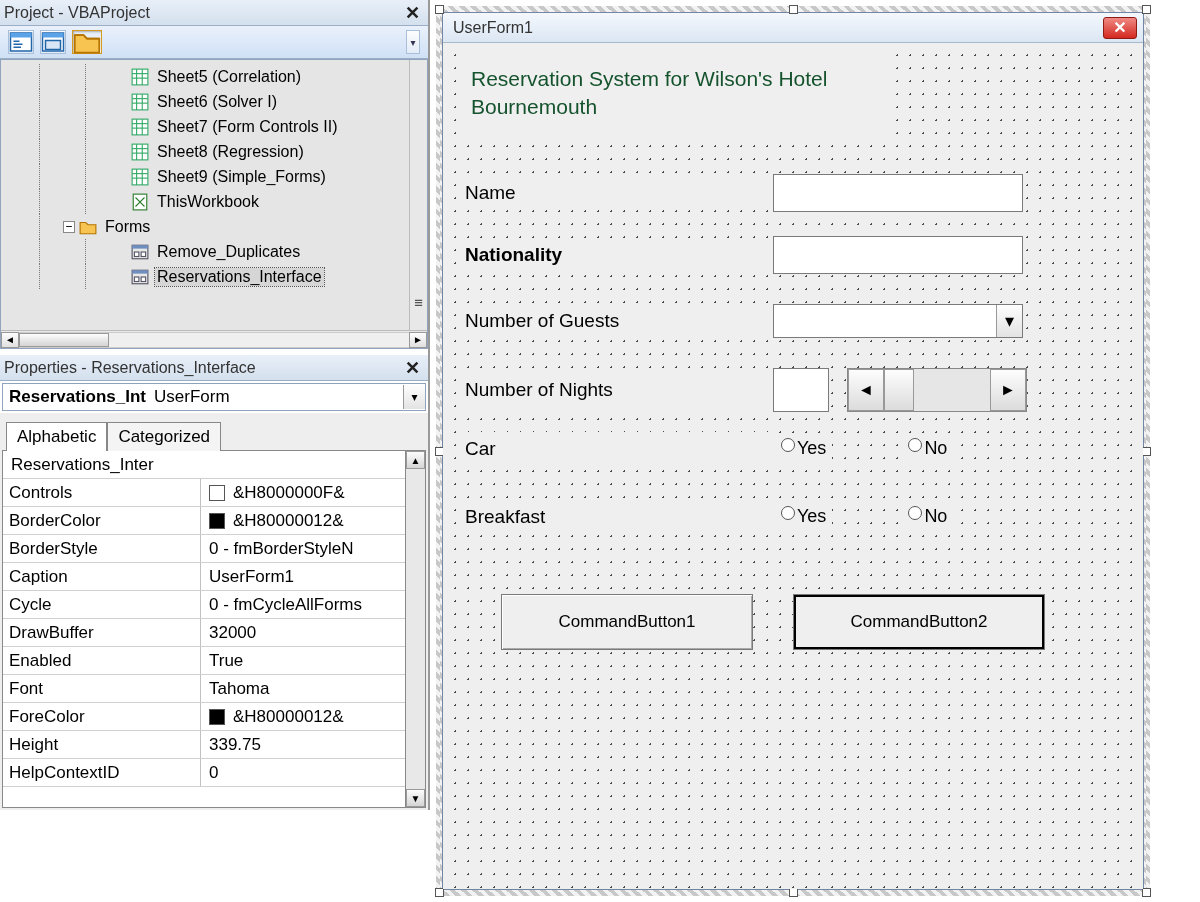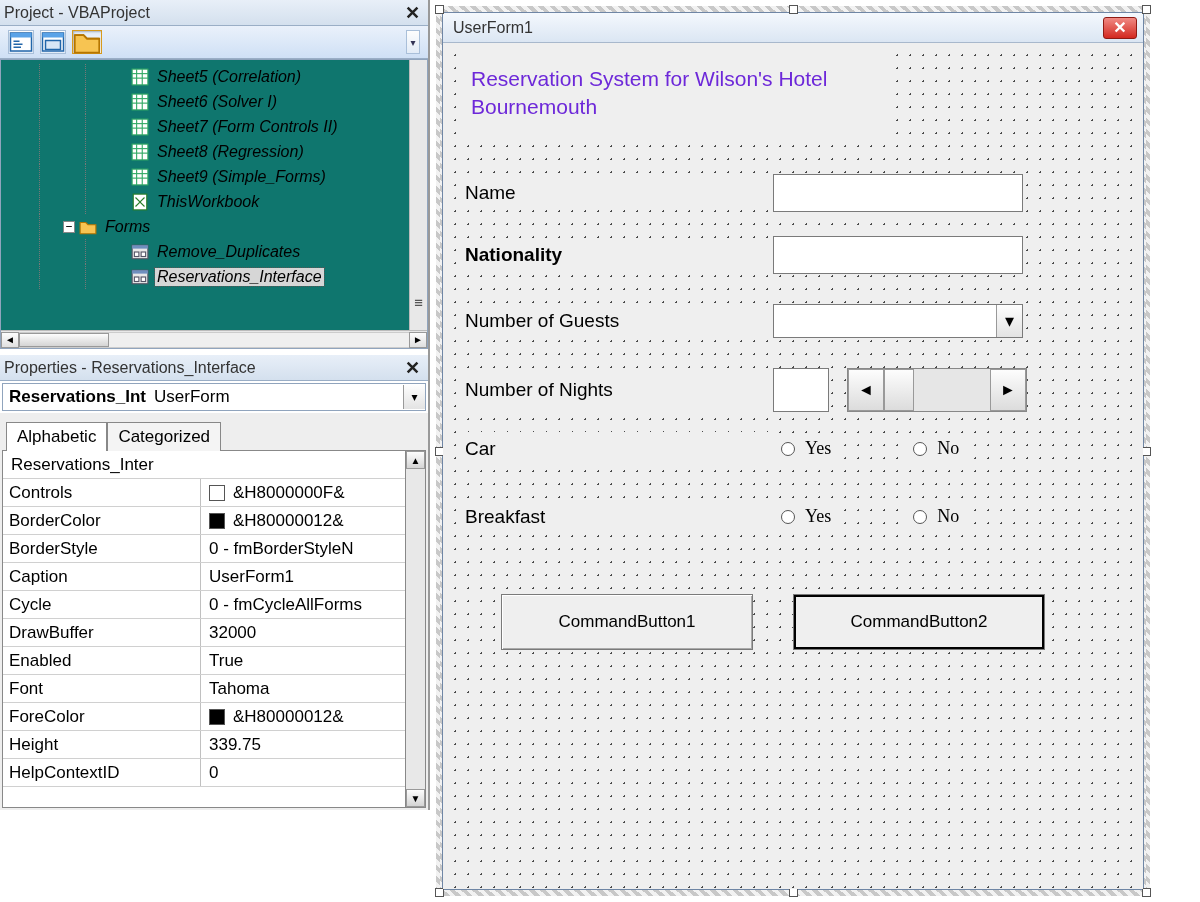--- a/index.html
+++ b/index.html
@@ -68,24 +68,23 @@
   }
   .tb-btn.pressed { box-shadow: inset 1px 1px 2px rgba(0,0,0,.25); background:linear-gradient(#e3ecf7,#fdfdfd); }
   .tb-spacer { flex:1; }
   .tb-drop { width:14px;height:24px;border:1px solid #a9bfd9;background:linear-gradient(#fdfdfd,#e3ecf7);display:flex;align-items:center;justify-content:center;}
   .tb-drop::after{content:"▾";font-size:10px;color:#335;}
   
   .project-body {
     height: 290px;
     overflow: auto;
     border:1px solid #90a4bd;
-    background:#0f766e;
+    background:#e5e5e5;
     display:flex;
     flex-direction:column;
-    font-style:italic;
   }
   .tree {
     flex:1;
     padding: 4px 0 0 0;
     font-size:16px;
     position:relative;
     overflow:hidden;
   }
   .tree-row {
     display:flex;
@@ -223,21 +222,21 @@
     flex:1;position:relative;
     background-color:#efefef;
     background-image:radial-gradient(#4a4a4a 1px, transparent 1px);
     background-size:13px 13px;
     background-position:6px 6px;
     padding:10px 20px;
     font-size:18px;
   }
   .uf-heading{
     font-size:21px;
-    color:#6d28d9;
+    color:#14532d;
     background:#efefef;
     padding:12px 8px;
     width:430px;
     line-height:1.35;
   }
   .row{display:flex;align-items:center;margin-top:18px;}
   .lbl{width:310px;background:#efefef;font-size:19px;padding:6px 0 6px 2px;}
   .tbox{
     width:250px;height:38px;background:#fff;border:1px solid #7a7a7a;
   }
@@ -248,21 +247,21 @@
   .combo .cb-btn::after{content:"▾";}
   .nights-group{display:flex;gap:18px;align-items:center;}
   .small-tbox{width:56px;height:44px;background:#fff;border:1px solid #7a7a7a;}
   .spinner{
     width:180px;height:44px;border:1px solid #888;background:#e6e6e6;display:flex;
   }
   .spin-btn{width:36px;background:linear-gradient(#fdfdfd,#dcdcdc);border:1px solid #999;display:flex;align-items:center;justify-content:center;font-size:16px;}
   .spin-track{flex:1;background:#e6e6e6;position:relative;}
   .spin-thumb{position:absolute;left:0;top:0;width:30px;height:100%;background:linear-gradient(#fdfdfd,#dcdcdc);border:1px solid #999;}
   .radio-grp{display:flex;gap:70px;align-items:center;padding-left:2px;}
-  .radio{display:flex;align-items:center;gap:10px;font-size:18px;background:#efefef;padding:3px 6px;font-family:Liberation Serif, serif;}
+  .radio{display:flex;gap:2px;font-size:18px;background:#efefef;padding:3px 6px;}
   .rimg{width:14px;height:14px;border:1px solid #555;border-radius:50%;background:#fff;display:inline-block;}
   .btns-row{display:flex;gap:40px;margin-top:60px;padding-left:38px;}
   .cmdbtn{
     width:252px;height:56px;border:1px solid #7a7a7a;background:#efefef;display:flex;align-items:center;justify-content:center;font-size:17px;box-shadow:1px 1px 0 #fff inset,-1px -1px 0 #aaa inset;
   }
   .cmdbtn.sel{box-shadow:0 0 0 2px #000 inset;}
 </style>
 </head>
 <body>
 

